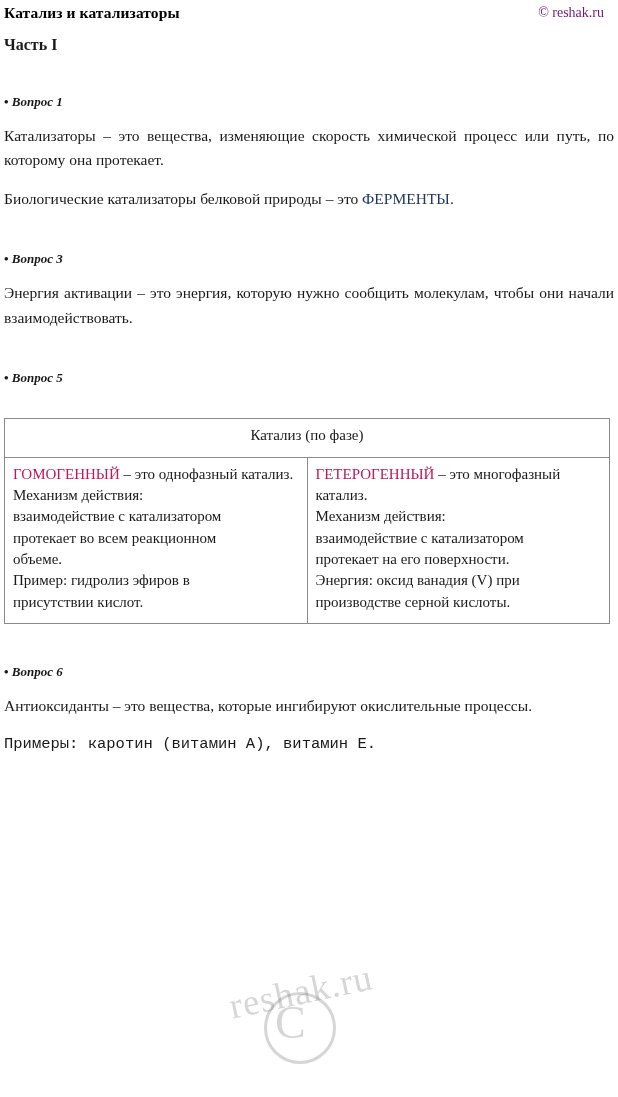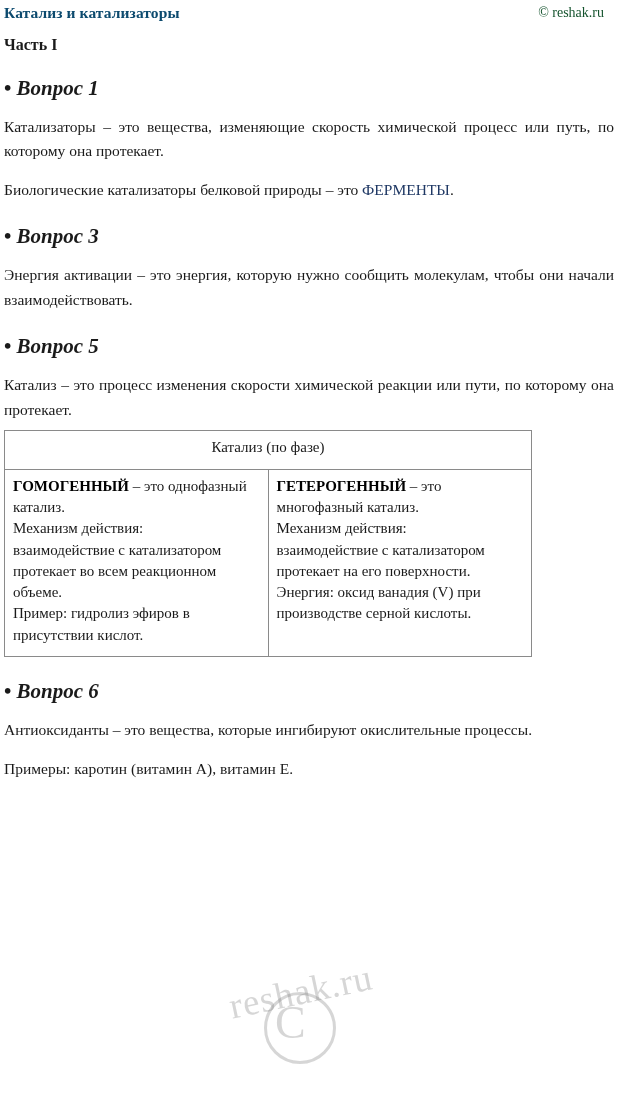--- a/index.html
+++ b/index.html
@@ -25,85 +25,86 @@
   .header-row {
     display: flex;
     align-items: flex-start;
     justify-content: space-between;
     padding: 4px 6px 0 4px;
   }
   .doc-title {
     font-family: "Liberation Serif", serif;
     font-weight: bold;
     font-size: 15.5px;
-    color: #0c4a6e;
+    color: #000000;
     letter-spacing: 0.1px;
   }
   .copyright {
     font-family: "Liberation Serif", serif;
     font-size: 14px;
-    color: #14532d;
+    color: #701a75;
     white-space: nowrap;
     padding-right: 8px;
     padding-top: 1px;
   }
   .part-title {
     font-family: "Liberation Serif", serif;
     font-weight: bold;
     font-size: 16px;
     margin: 14px 16px 0 4px;
   }
   .q-head {
     font-family: "Liberation Serif", serif;
     font-weight: bold;
     font-style: italic;
-    font-size: 21px;
-    margin: 22px 0 0 4px;
+    font-size: 13px;
+    margin: 40px 0 0 4px;
   }
   .q-head .bullet {
     font-style: normal;
     font-weight: bold;
   }
   p.body {
     font-family: "Liberation Serif", serif;
     font-size: 15.5px;
     line-height: 1.58;
     text-align: justify;
     text-justify: inter-word;
     margin: 14px 4px 0 4px;
   }
   p.body.nojust {
     text-align: left;
+    font-family: Liberation Mono, monospace;
   }
   .ferm {
     color: #1f3864;
     font-weight: normal;
   }
   table.cat-table {
-    width: 528px;
-    margin: 8px 4px 0 4px;
+    width: 606px;
+    margin: 32px 4px 0 4px;
     border-collapse: collapse;
     table-layout: fixed;
   }
   table.cat-table td {
     border: 1px solid #8a8a8a;
     vertical-align: top;
     padding: 6px 8px 10px 8px;
     font-family: "Liberation Serif", serif;
     font-size: 15px;
     line-height: 1.42;
   }
   td.th-cell {
     text-align: center;
     padding: 10px 8px 10px 8px;
     font-size: 15px;
   }
   .cell-title {
-    color: #000000;
-    font-weight: bold;
+    color: #be185d;
+    font-weight: normal;
   }
   .cell-line { display: block; }
   .watermark {
     position: absolute;
     left: 228px;
     top: 952px;
     width: 250px;
     height: 110px;
     pointer-events: none;
     z-index: 5;
@@ -167,21 +168,20 @@
 
     <div class="q-head">
       <span class="bullet">• </span><span>Вопрос 3</span>
     </div>
     <p class="body">Энергия активации – это энергия, которую нужно сообщить молекулам, чтобы они начали взаимодействовать.</p>
 
 
     <div class="q-head">
       <span class="bullet">• </span><span>Вопрос 5</span>
     </div>
-    <p class="body">Катализ – это процесс изменения скорости химической реакции или пути, по которому она протекает.</p>
 
     <table class="cat-table">
       <tbody>
           <tr>
         <td class="th-cell" colspan="2">Катализ (по фазе)</td>
       </tr>
       <tr>
         <td>
           <span class="cell-title">ГОМОГЕННЫЙ</span><span> – это однофазный катализ.</span>
           <span class="cell-line">Механизм действия:</span>

